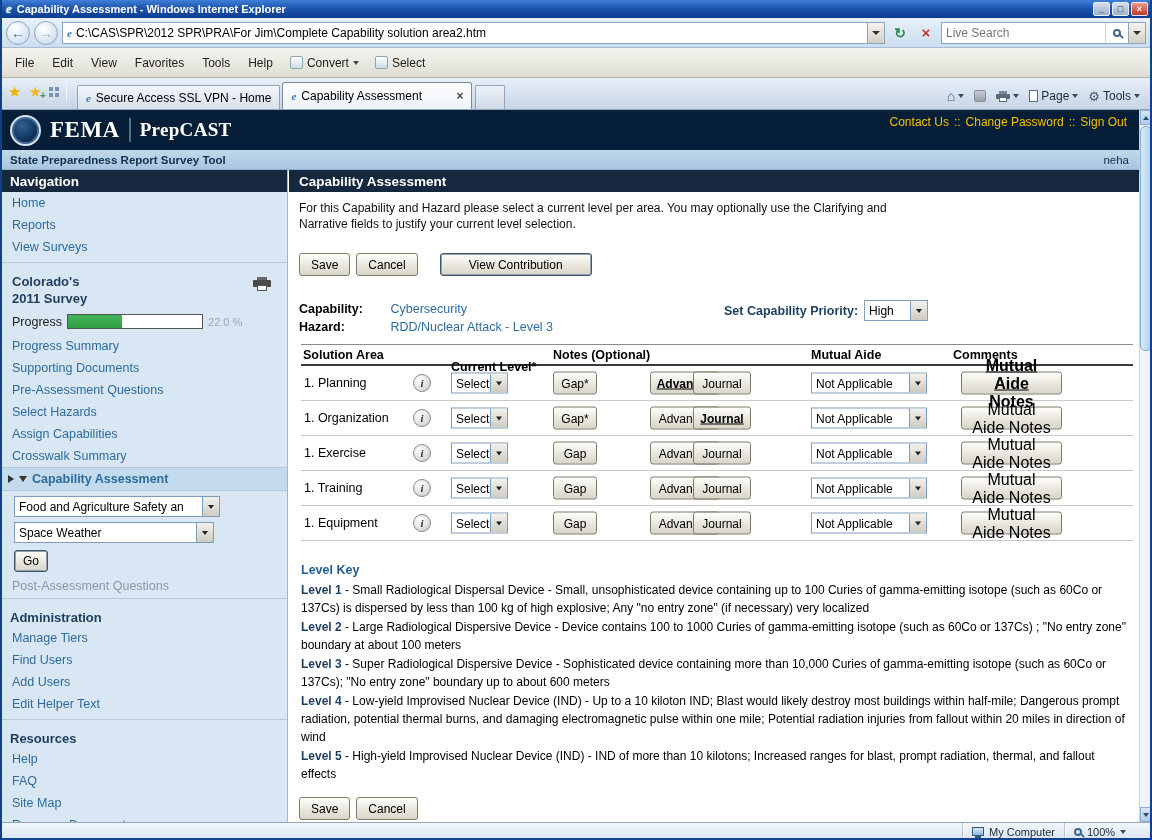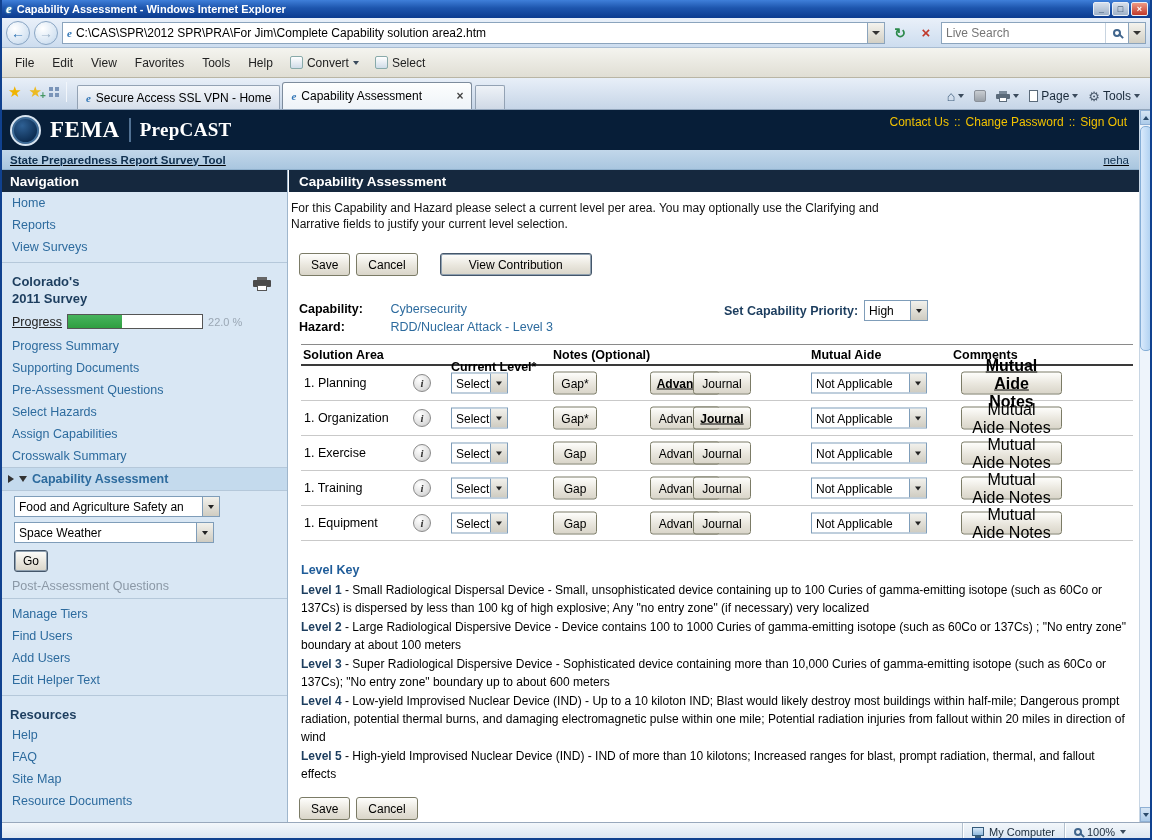--- a/index.html
+++ b/index.html
@@ -85,40 +85,40 @@
   .seal{width:31px;height:31px;border-radius:50%;border:2px solid #d7e4f0;
         background:radial-gradient(circle at 38% 32%,#2e6094,#0b2a4e 70%);box-shadow:inset 0 0 0 2px #3c6a96;}
   .fema-word{color:#fff;font:bold 23px "Liberation Serif",serif;letter-spacing:.5px;}
   .brand-div{width:2px;height:24px;background:#517192;}
   .prepcast{color:#fff;font:bold 19px "Liberation Serif",serif;letter-spacing:.3px;}
   .fema-links{position:absolute;top:5px;right:12px;font-size:12px;color:#f2c200;display:flex;gap:5px;}
   .fema-links span{color:#f2c200;}
 
   
   .subhdr{position:absolute;top:150px;left:0;right:13px;height:20px;display:flex;align-items:center;justify-content:space-between;
-          padding:0 10px;background:linear-gradient(#c2d7ea,#a9c6df);border-bottom:1px solid #8fb0cc;text-decoration:underline;}
+          padding:0 10px;background:linear-gradient(#c2d7ea,#a9c6df);border-bottom:1px solid #8fb0cc;}
   .subhdr .st{font-size:11.5px;font-weight:bold;color:#10304f;}
   .subhdr .user{font-size:11.5px;color:#10304f;}
 
   
   .sidebar{position:absolute;top:170px;left:0;width:288px;bottom:18px;background:#d9e7f4;border-right:1px solid #9fb6cc;overflow:hidden;}
   .main{position:absolute;top:170px;left:289px;right:13px;bottom:18px;background:#fff;overflow:hidden;}
   .bar-title{height:22px;background:#15283e;color:#fff;font-size:13.5px;font-weight:bold;display:flex;align-items:center;padding:0 10px;}
 
   
   .side-link{display:block;padding:4px 0 4px 12px;font-size:12.5px;color:#2d6b9e;cursor:pointer;}
   .side-divider{border-top:1px solid #b5c8da;margin:4px 0;}
   .survey{position:relative;padding:6px 12px 2px;}
   .survey .l{font-size:13px;font-weight:bold;color:#1c3d5e;line-height:17px;}
   .printer{position:absolute;right:16px;top:10px;width:18px;height:14px;}
   .printer .pt{position:absolute;top:0;left:4px;width:10px;height:4px;background:#666;}
   .printer .pb{position:absolute;top:3px;left:0;width:18px;height:7px;background:#4a4a4a;border-radius:1px;}
   .printer .pp{position:absolute;top:8px;left:4px;width:10px;height:6px;background:#fff;border:1px solid #555;}
   .progress-row{display:flex;align-items:center;gap:5px;padding:5px 8px 6px 12px;}
-  .progress-row .pl{font-size:12.5px;color:#222;text-decoration:underline;}
+  .progress-row .pl{font-size:12.5px;color:#222;}
   .pbar{width:136px;height:15px;border:1px solid #555;background:#fff;}
   .pfill{height:100%;background:linear-gradient(#47b45d,#2f9e41);}
   .pval{font-size:11px;color:#9aa7b4;}
   .side-selected{display:flex;align-items:center;gap:5px;background:#c4daed;border-top:1px solid #b5c8da;border-bottom:1px solid #b5c8da;
                  padding:4px 0 4px 8px;}
   .tri-r{width:0;height:0;border-left:6px solid #333;border-top:4px solid transparent;border-bottom:4px solid transparent;}
   .tri-d{width:0;height:0;border-top:6px solid #333;border-left:4px solid transparent;border-right:4px solid transparent;}
   .side-selected .lbl{font-size:12.5px;font-weight:bold;color:#2d6b9e;}
   .side-select{margin:5px 0 0 14px;}
   .go-row{margin:7px 0 4px 14px;}
@@ -132,21 +132,21 @@
       display:flex;align-items:center;justify-content:center;flex:none;}
   .dd::after{content:"";border-left:3.5px solid transparent;border-right:3.5px solid transparent;border-top:4px solid #222;}
   .winbtn{display:inline-flex;align-items:center;justify-content:center;height:23px;padding:0 11px;
           background:linear-gradient(#fefefc,#e9e6dd 55%,#d9d5c9);border:1px solid #7b7b66;border-radius:3px;
           font:12px "Liberation Sans",sans-serif;color:#000;cursor:pointer;}
   .winbtn.default{border:1px solid #44566a;box-shadow:0 0 0 1px #8fa0b0 inset;}
   .u{text-decoration:underline;}
   .bold{font-weight:bold;}
 
   
-  .intro{margin:8px 0 0 2px;max-width:600px;font-size:12px;line-height:16px;color:#111;}
+  .intro{margin:8px 0 0 10px;max-width:600px;font-size:12px;line-height:16px;color:#111;}
   .btnrow{margin:21px 0 0 10px;display:flex;gap:6px;align-items:center;}
   .btnrow .sp{width:10px;}
   .caphaz{position:relative;margin:26px 0 0 10px;font-size:12.5px;}
   .ch-row{height:18px;}
   .ch-label{display:inline-block;width:88px;font-weight:bold;color:#000;}
   .ch-value{color:#2d6b9e;cursor:pointer;}
   .priority{position:absolute;left:425px;top:-2px;display:flex;align-items:center;gap:6px;}
   .priority .pl{font-weight:bold;color:#1c3d5e;}
   .table{position:relative;margin:6px 0 0 12px;width:832px;}
   .thead{position:relative;height:22px;border-top:1px solid #8a8a8a;border-bottom:2px solid #3a3a3a;}
@@ -348,20 +348,21 @@
       <span class="dd"></span>
   </span>
   <span class="winselect side-select" style="width:200px;">
     <span class="ws-txt">Space Weather</span>
       <span class="dd"></span>
   </span>
   <div class="go-row"><button class="winbtn default" style="height:22px;padding:0 8px;">Go</button></div>
   <span class="disabled-link">Post-Assessment Questions</span>
 
   <div class="side-divider"></div>
+  <div class="side-sec">Administration</div>
   <span class="side-link">Manage Tiers</span>
   <span class="side-link">Find Users</span>
   <span class="side-link">Add Users</span>
   <span class="side-link">Edit Helper Text</span>
 
   <div class="side-divider"></div>
   <div class="side-sec">Resources</div>
   <span class="side-link">Help</span>
   <span class="side-link">FAQ</span>
   <span class="side-link">Site Map</span>

